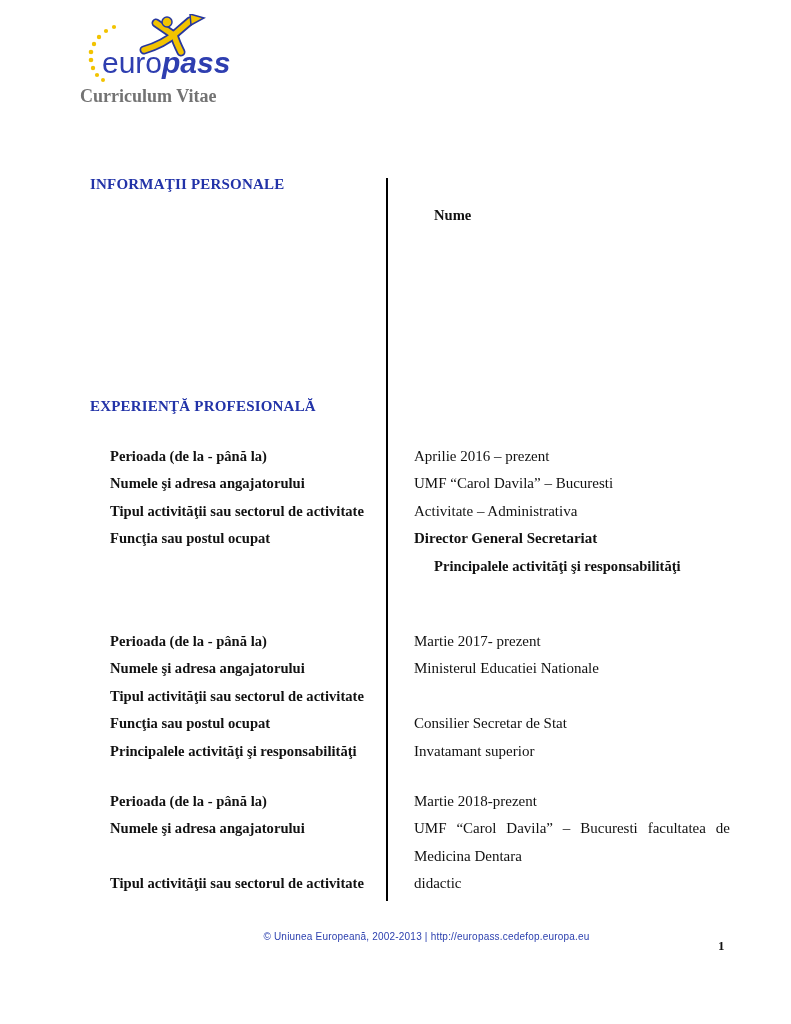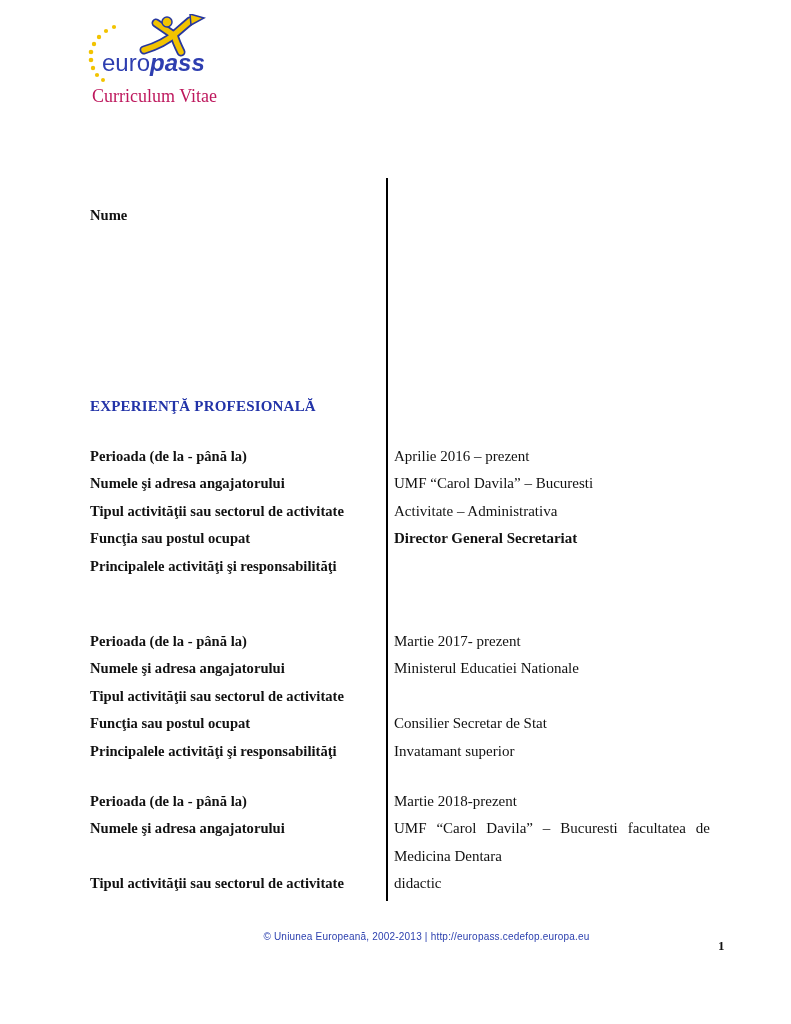--- a/index.html
+++ b/index.html
@@ -11,49 +11,49 @@
     font-family:"Liberation Serif", serif;
     color:#111;
     overflow:hidden;
   }
   
   .logo{position:absolute;left:84px;top:14px;width:150px;height:68px;}
   .logo-art{position:absolute;left:0;top:0;}
   .logo-text{
     position:absolute;left:18px;top:36px;
     font-family:"Liberation Sans", sans-serif;
-    font-size:24px;line-height:26px;
+    font-size:30px;line-height:26px;
     color:#2e3eb0;letter-spacing:0px;white-space:nowrap;
   }
   .logo-text .euro{font-weight:400;}
   .logo-text .pass{font-weight:700;font-style:italic;}
   
   .doc-title{
-    position:absolute;left:92px;top:86px;
-    font-size:18px;font-weight:400;color:#be185d;
+    position:absolute;left:80px;top:86px;
+    font-size:18px;font-weight:700;color:#737373;
   }
   .section-heading{
     position:absolute;left:90px;
     font-size:15px;font-weight:700;color:#2233a8;
     letter-spacing:0.2px;white-space:nowrap;
   }
   #heading-personal{top:176px;}
   #heading-experience{top:398px;text-align:center;}
   
   .divider-line{
     position:absolute;left:386px;top:178px;
     width:2px;height:723px;background:#000;
   }
   
   .rows{position:absolute;left:90px;width:640px;}
   #personal-rows{top:202px;}
   #exp-block-1{top:443px;}
   #exp-block-2{top:628px;}
   #exp-block-3{top:788px;}
-  .row{display:flex;align-items:flex-start;}
+  .row{display:flex;align-items:flex-start;justify-content:flex-end;}
   .cell-label{
     width:296px;flex:0 0 296px;
     font-weight:700;font-size:14.6px;line-height:27.4px;
   }
   .cell-value{
     margin-left:8px;width:316px;flex:0 0 316px;
     font-size:15px;line-height:27.4px;
   }
   .cell-value.bold{font-weight:700;}
   .cell-value.justify{text-align:justify;}
@@ -107,20 +107,21 @@
     </svg>
     <div class="logo-text">
       <span class="euro">euro</span><span class="pass">pass</span>
     </div>
   </div>
 
   <div class="doc-title">Curriculum Vitae</div>
 
   <div class="divider-line"></div>
 
+  <div class="section-heading" id="heading-personal">INFORMAŢII PERSONALE</div>
 
   <div class="rows" id="personal-rows">
     <div class="row">
       <div class="cell-label">Nume</div>
     </div>
   </div>
 
   <div class="section-heading" id="heading-experience">EXPERIENŢĂ PROFESIONALĂ</div>
 
   <div class="rows" id="exp-block-1">

